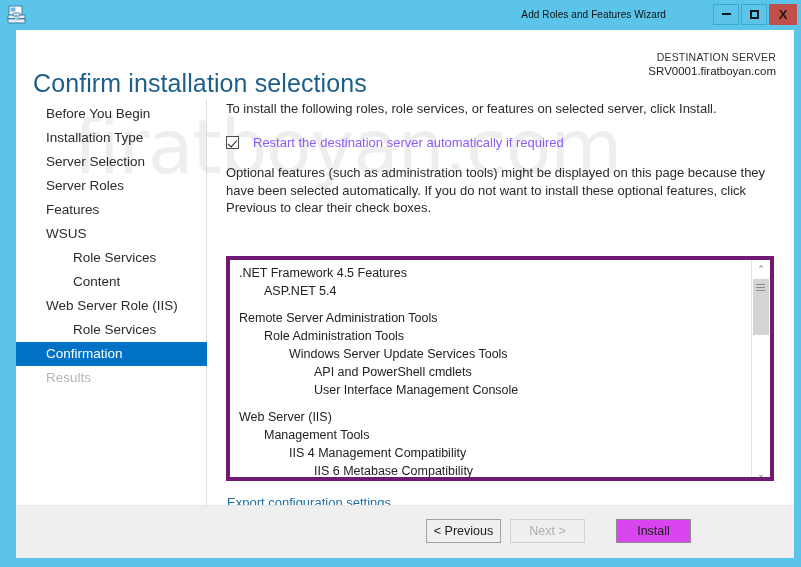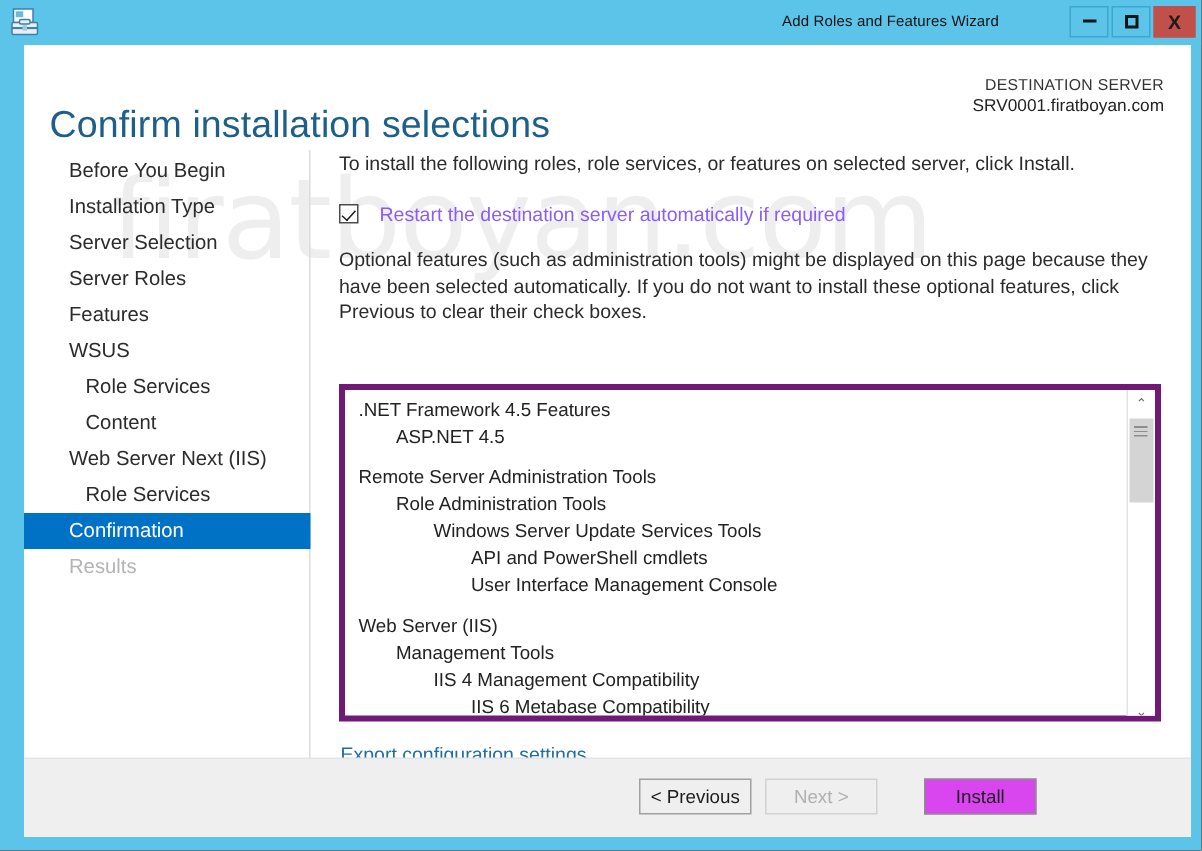--- a/index.html
+++ b/index.html
@@ -165,21 +165,21 @@
   .nav-item {
     height: 24px;
     line-height: 24px;
     font-size: 13.5px;
     color: #2b2b2b;
     padding-left: 30px;
     box-sizing: border-box;
     white-space: nowrap;
     cursor: default;
   }
-  .nav-item.indent { padding-left: 41px; }
+  .nav-item.indent { padding-left: 57px; }
   .nav-item.selected {
     background: #0072c6;
     color: #ffffff;
     width: 191px;
   }
   .nav-item.disabled { color: #b4b4b4; }
 
   
   #content {
     position: absolute;
@@ -412,39 +412,39 @@
     <div id="nav-divider"></div>
     <nav id="nav">
         <div class="nav-item">Before You Begin</div>
         <div class="nav-item">Installation Type</div>
         <div class="nav-item">Server Selection</div>
         <div class="nav-item">Server Roles</div>
         <div class="nav-item">Features</div>
         <div class="nav-item">WSUS</div>
         <div class="nav-item indent">Role Services</div>
         <div class="nav-item indent">Content</div>
-        <div class="nav-item">Web Server Next (IIS)</div>
+        <div class="nav-item">Web Server Role (IIS)</div>
         <div class="nav-item indent">Role Services</div>
         <div class="nav-item selected">Confirmation</div>
         <div class="nav-item disabled">Results</div>
       </nav>
 
     <div id="content">
       <div id="intro-line">To install the following roles, role services, or features on selected server, click Install.</div>
       <div id="restart-row">
         <span id="restart-checkbox"></span>
         <span id="restart-label">Restart the destination server automatically if required</span>
       </div>
       <div id="optional-para">Optional features (such as administration tools) might be displayed on this page because they have been selected automatically. If you do not want to install these optional features, click Previous to clear their check boxes.</div>
     </div>
 
     <div id="listbox">
       <div id="list-items">
           <div class="list-row lvl0">.NET Framework 4.5 Features</div>
-          <div class="list-row lvl1">ASP.NET 4.5</div>
+          <div class="list-row lvl1">ASP.NET 5.4</div>
           <div class="list-row blank lvl0"></div>
           <div class="list-row lvl0">Remote Server Administration Tools</div>
           <div class="list-row lvl1">Role Administration Tools</div>
           <div class="list-row lvl2">Windows Server Update Services Tools</div>
           <div class="list-row lvl3">API and PowerShell cmdlets</div>
           <div class="list-row lvl3">User Interface Management Console</div>
           <div class="list-row blank lvl0"></div>
           <div class="list-row lvl0">Web Server (IIS)</div>
           <div class="list-row lvl1">Management Tools</div>
           <div class="list-row lvl2">IIS 4 Management Compatibility</div>

